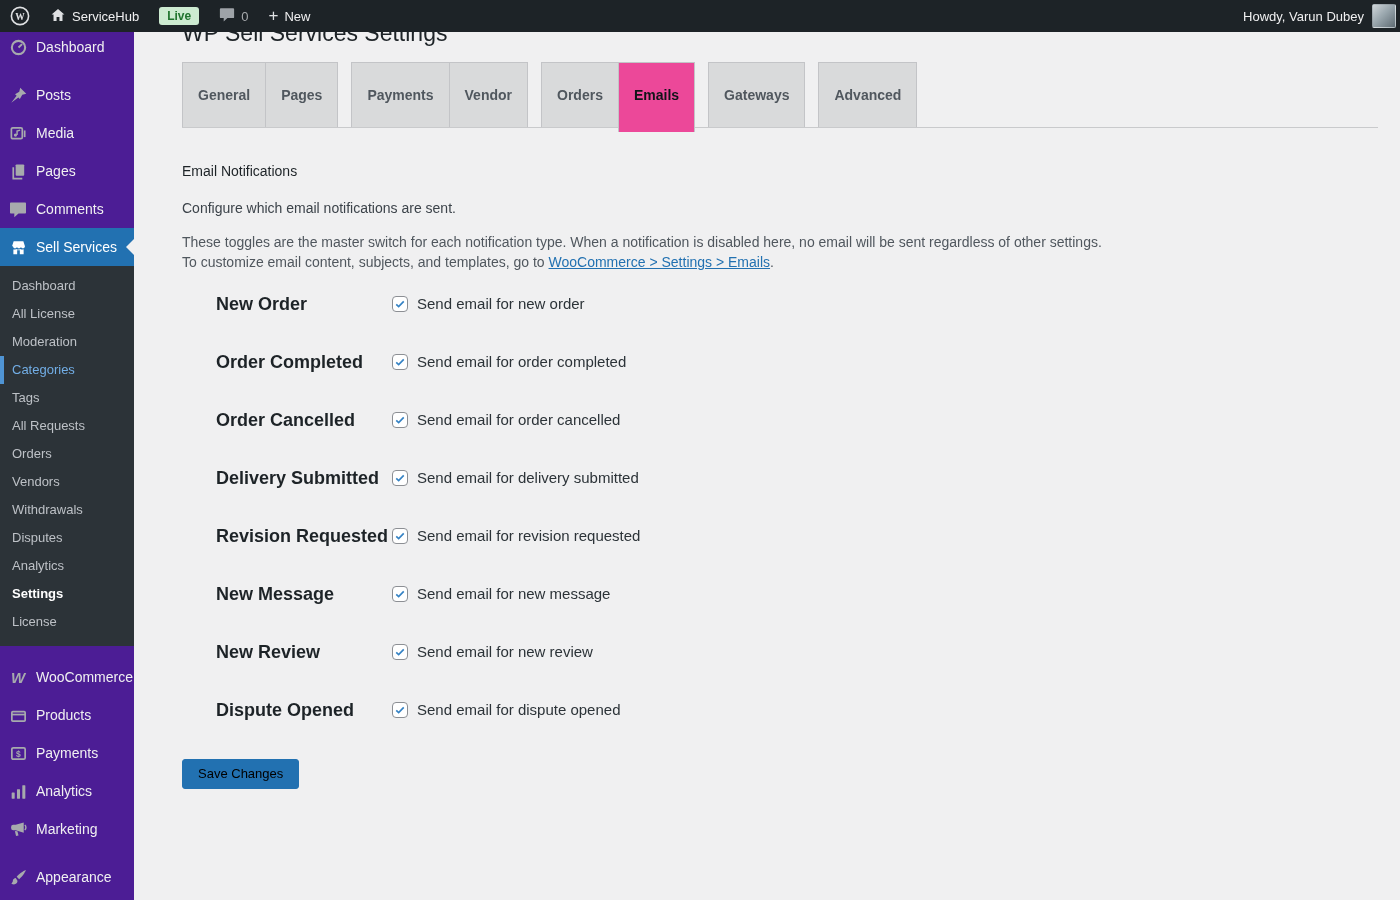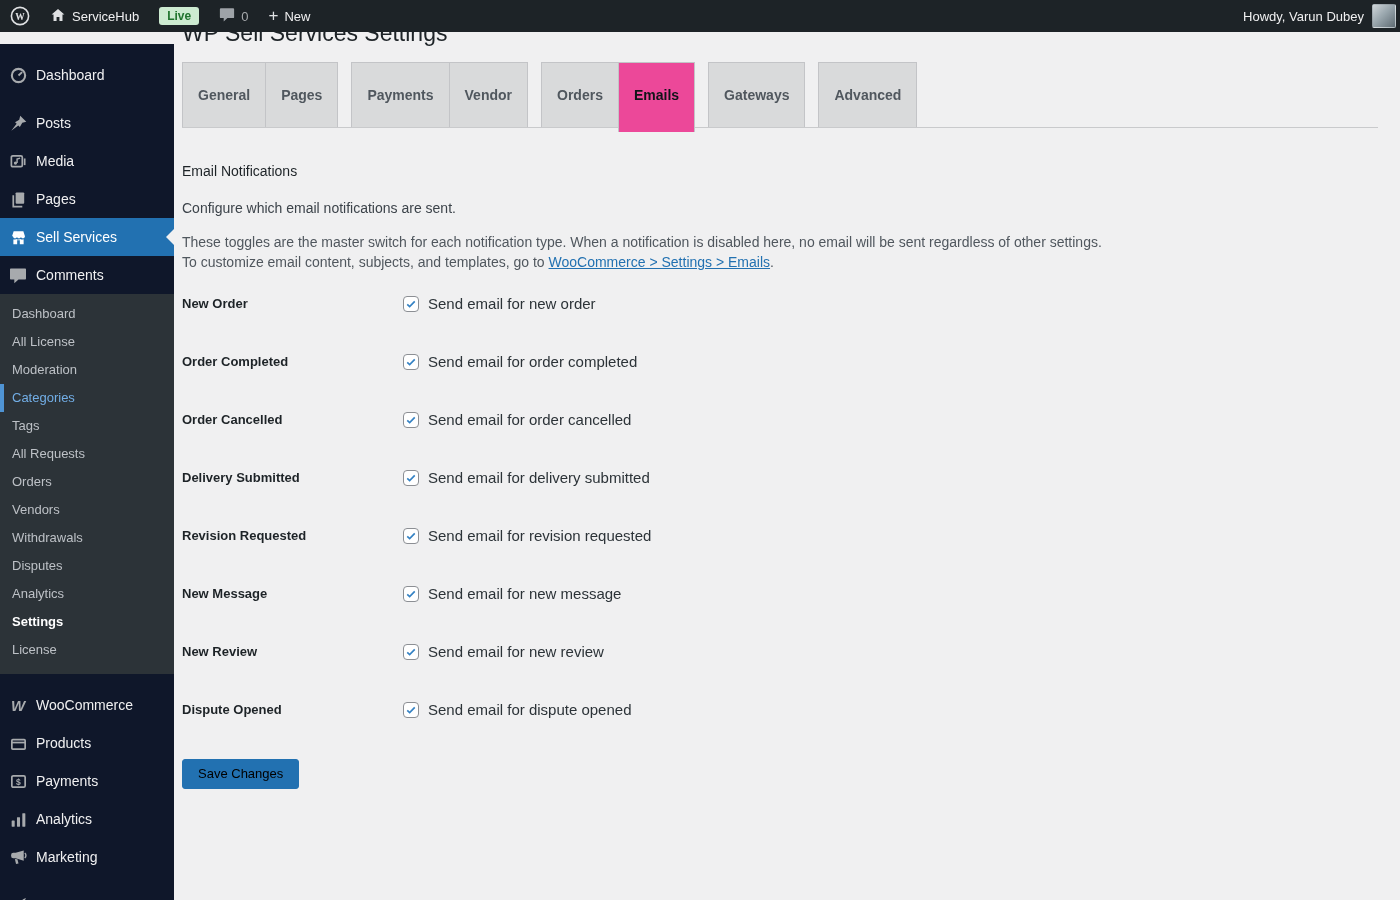--- a/index.html
+++ b/index.html
@@ -30,22 +30,22 @@
   .plus { font-size:17px; font-weight:400; line-height:1; margin-top:-2px; color:#dfe1e3;}
   .howdy { color:#f0f0f1; }
   .avatar {
     width:24px; height:24px; border-radius:2px; flex:none;
     background:linear-gradient(135deg,#cfd5d9 0%,#9aa7ae 45%,#5f6c74 100%);
     border:1px solid rgba(255,255,255,0.25);
   }
 
   
   #sidebar {
-    position:absolute; top:44px; left:0; bottom:0; width:174px;
-    background:#0f172a; color:#f0f0f1; font-size:14px;
+    position:absolute; top:16px; left:0; bottom:0; width:134px;
+    background:#4c1d95; color:#f0f0f1; font-size:14px;
     padding-top:12px;
   }
   .menu-item {
     display:flex; align-items:center; gap:8px;
     padding:9px 8px; line-height:16px; position:relative; cursor:pointer;
   }
   .menu-item .icon { width:20px; height:20px; flex:none; color:#a7aaad;
     display:flex; align-items:center; justify-content:center; }
   .menu-item.active { background:#2271b1; color:#fff; }
   .menu-item.active .icon { color:#fff; }
@@ -83,21 +83,21 @@
     margin-bottom:-5px; padding-bottom:13px; position:relative;
   }
 
   h2.section-title { font-size:14px; font-weight:400; margin:33px 0 0; line-height:20px; color:#1d2327; }
   p.section-subtitle { font-size:14px; color:#3c434a; margin:19px 0 0; line-height:16px; }
   p.section-desc { font-size:14px; color:#50575e; margin:16px 0 0; line-height:20px; }
   a.wp-link { color:#2271b1; text-decoration:underline; cursor:pointer; }
 
   .settings-form { margin-top:23px; }
   .frow { display:flex; align-items:flex-start; margin-bottom:40px; }
-  .frow-label { width:221px; flex:none; font-size:13px; font-weight:700; color:#1d2327; line-height:18px; }
+  .frow-label { width:176px; flex:none; font-size:18px; font-weight:700; color:#1d2327; line-height:18px;margin-left:34px; }
   .frow-field { display:flex; align-items:center; gap:9px; cursor:pointer; }
   .checkbox {
     width:16px; height:16px; flex:none;
     border:1px solid #8c8f94; border-radius:4px; background:#fff;
     display:flex; align-items:center; justify-content:center;
   }
   .cb-label { font-size:15px; color:#2c3338; line-height:18px; }
 
   .save-btn {
     margin-top:0; display:inline-block;
@@ -187,37 +187,37 @@
   <div class="menu-item">
     <span class="icon">
       <svg width="19" height="19" viewBox="0 0 20 20">
         <rect x="7" y="2.5" width="9" height="12" rx="1" fill="currentColor"></rect>
         <path d="M4.5 5.5v12h9.5" fill="none" stroke="currentColor" stroke-width="1.8"></path>
       </svg>
     </span>
     <span>Pages</span>
   </div>
 
+  <div class="menu-item">
+    <span class="icon">
+      <svg width="18" height="17" viewBox="0 0 18 16" fill="currentColor">
+        <path d="M2 1h14c.55 0 1 .45 1 1v9c0 .55-.45 1-1 1H9.5l-4.2 3.8V12H2c-.55 0-1-.45-1-1V2c0-.55.45-1 1-1z"></path>
+      </svg>
+    </span>
+    <span>Comments</span>
+  </div>
+
   <div class="menu-item active">
     <span class="icon">
       <svg width="19" height="19" viewBox="0 0 20 20" fill="currentColor">
         <path d="M3.2 8.6L4.9 3.4h10.2l1.7 5.2c0 1.2-1 2.2-2.2 2.2-.9 0-1.7-.6-2-1.4-.3.8-1.1 1.4-2.1 1.4s-1.8-.6-2.1-1.4c-.3.8-1.1 1.4-2 1.4-1.2 0-2.2-1-2.2-2.2z"></path>
         <path d="M4.6 11.9V17h10.8v-5.1c-.5.2-1 .3-1.5.3-.8 0-1.6-.3-2.1-.7-.6.4-1.3.7-2.1.7s-1.5-.3-2.1-.7c-.5.4-1.3.7-2.1.7-.3 0-.6 0-.9-.2zM8.6 13h2.8v4H8.6z" fill-rule="evenodd"></path>
       </svg>
     </span>
     <span>Sell Services</span>
-  </div>
-
-  <div class="menu-item">
-    <span class="icon">
-      <svg width="18" height="17" viewBox="0 0 18 16" fill="currentColor">
-        <path d="M2 1h14c.55 0 1 .45 1 1v9c0 .55-.45 1-1 1H9.5l-4.2 3.8V12H2c-.55 0-1-.45-1-1V2c0-.55.45-1 1-1z"></path>
-      </svg>
-    </span>
-    <span>Comments</span>
   </div>
 
   <ul class="submenu">
     <li>Dashboard</li>
     <li>All License</li>
     <li>Moderation</li>
     <li class="highlighted">Categories</li>
     <li>Tags</li>
     <li>All Requests</li>
     <li>Orders</li>

